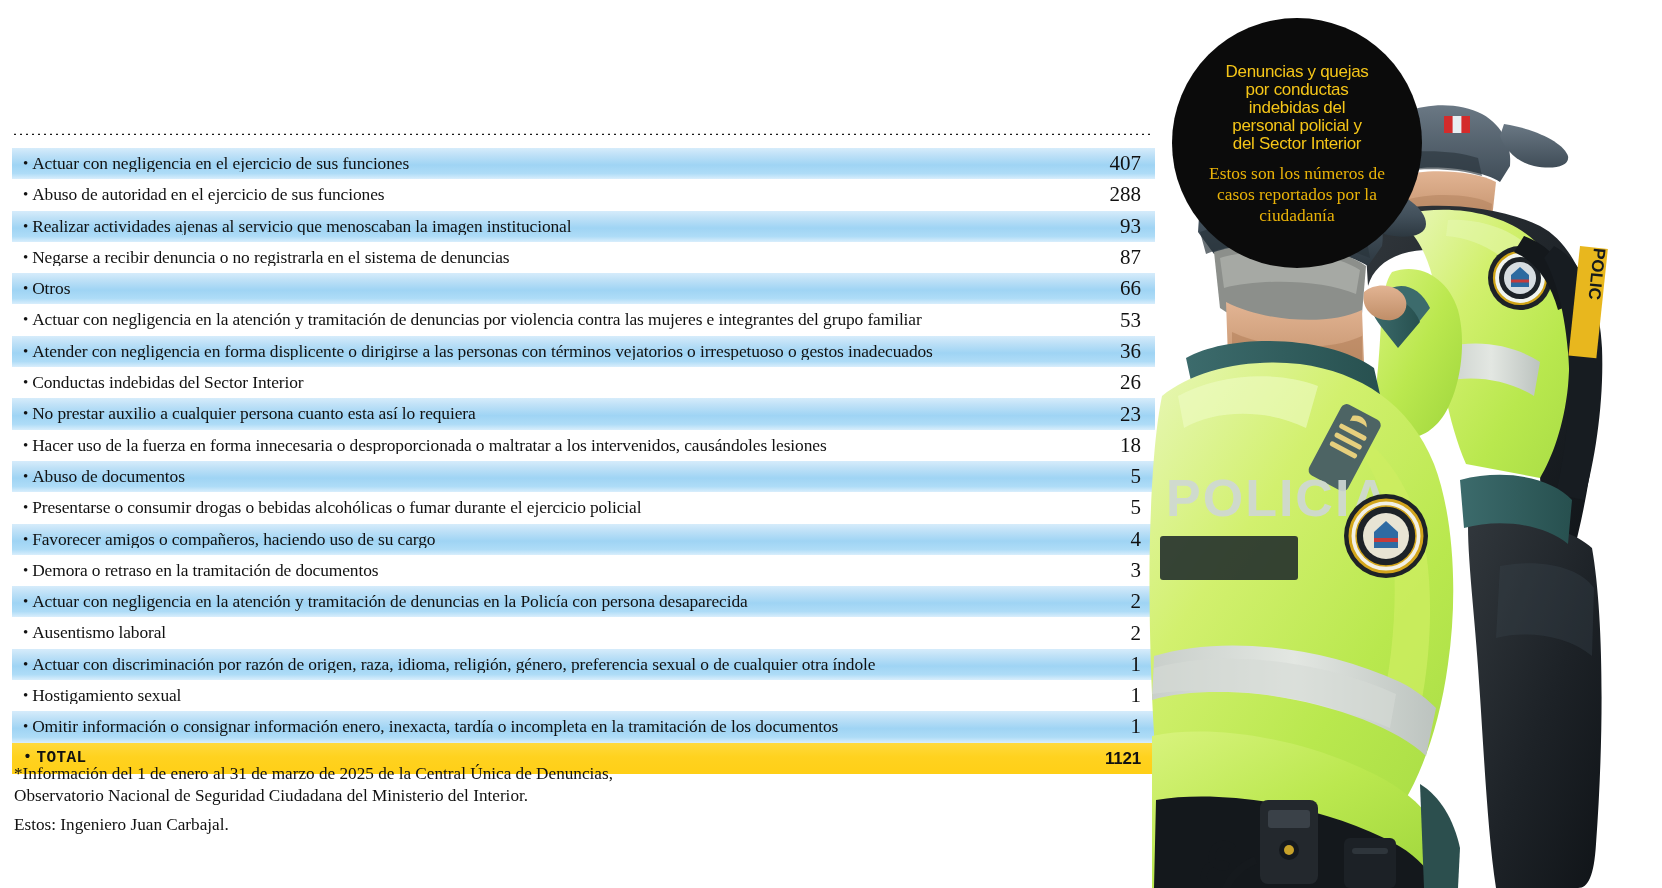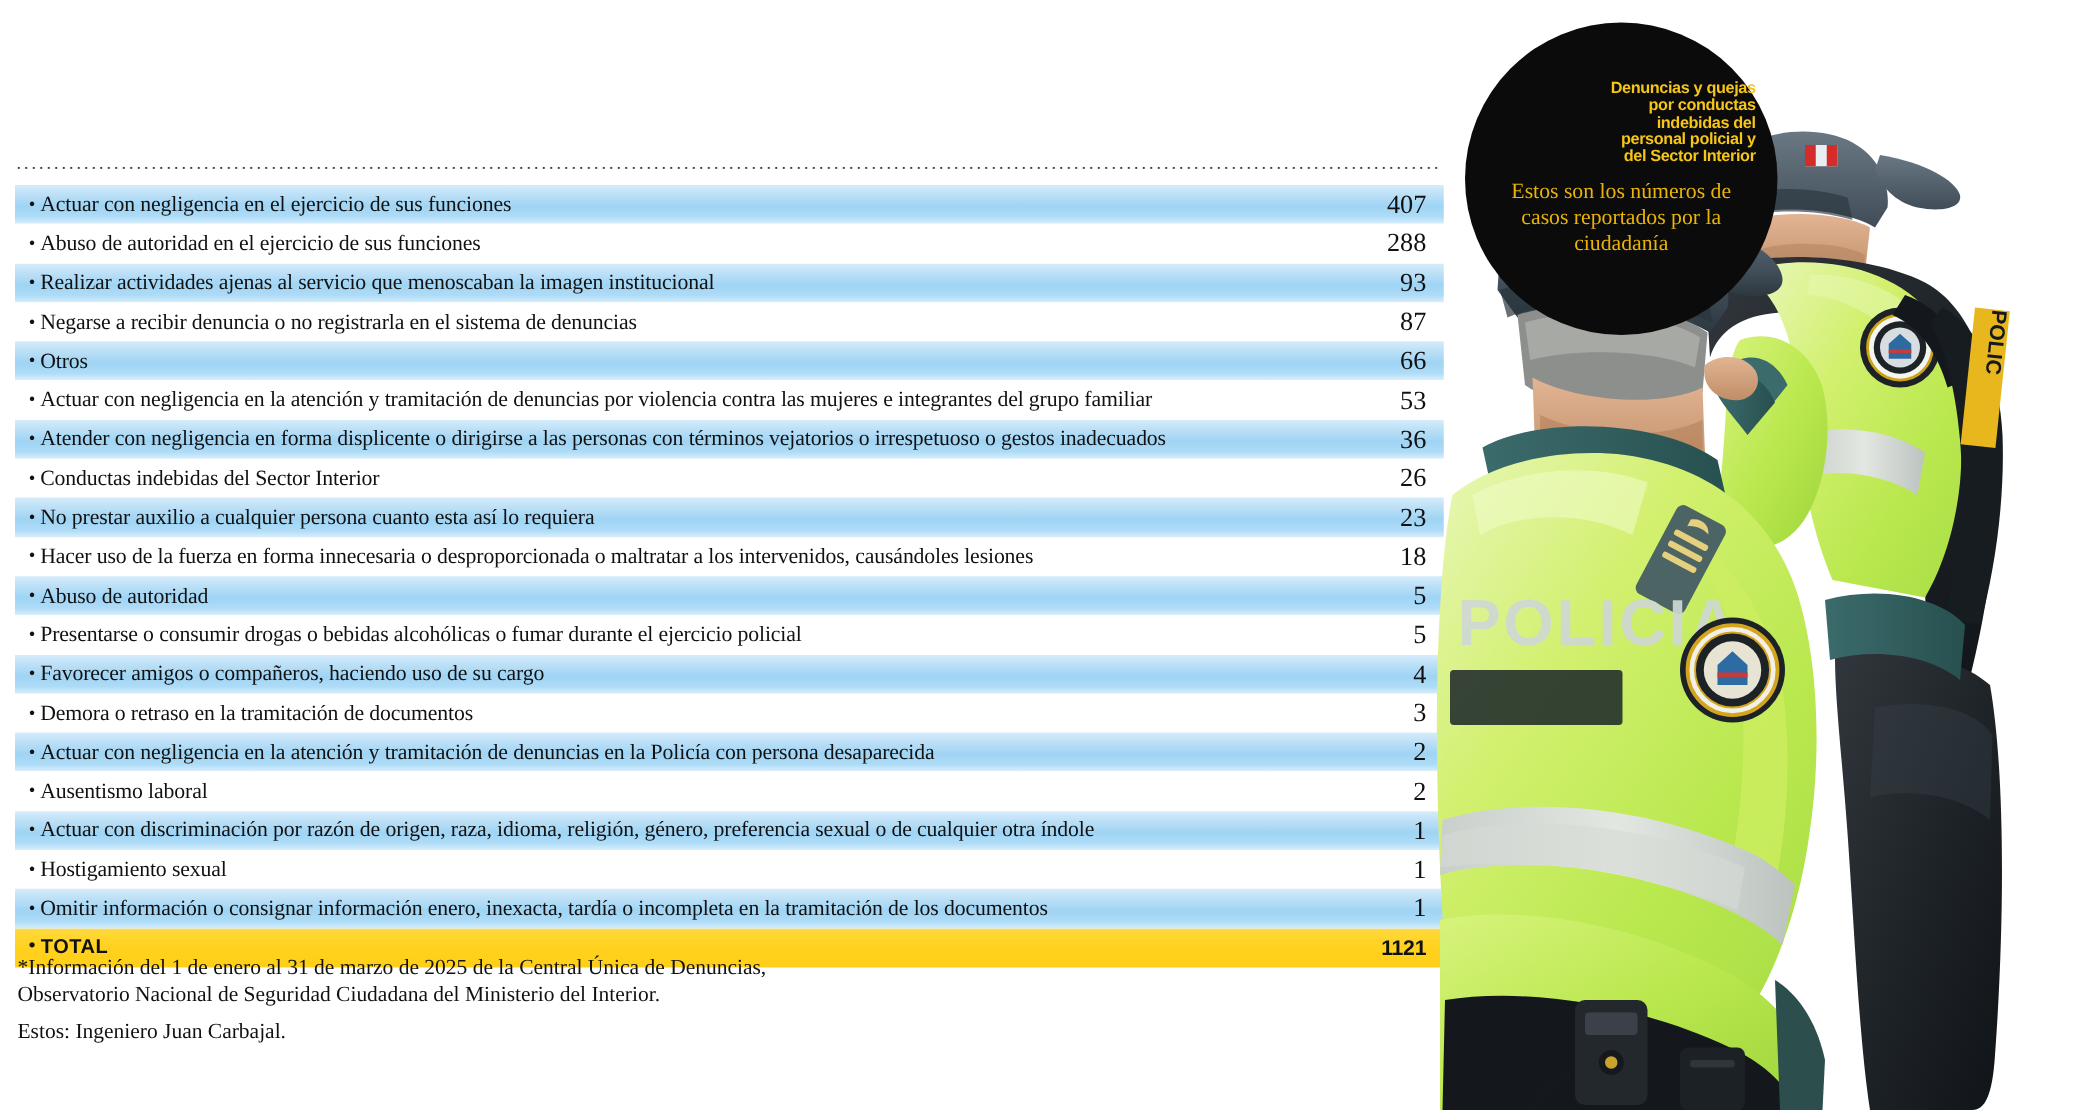--- a/index.html
+++ b/index.html
@@ -54,21 +54,21 @@
   .cell-value{
     flex:0 0 96px;
     text-align:right;
     padding-right:14px;
     font-size:21px;
     line-height:1;
     color:#111111;
   }
   .row.total .cell-label{
     font-weight:bold;font-size:16px;letter-spacing:0.4px;
-    font-family:Liberation Sans, sans-serif;
+    font-family:Liberation Mono, monospace;
   }
   .row.total .cell-value{
     font-weight:bold;font-size:17px;letter-spacing:-0.2px;
     font-family:"Liberation Sans","DejaVu Sans",sans-serif;
   }
 
   
   .footnote{
     position:absolute;left:14px;top:763px;width:780px;
     font-size:17.2px;line-height:1.28;color:#111;
@@ -81,24 +81,24 @@
     position:absolute;left:1172px;top:18px;width:250px;height:250px;
     border-radius:50%;
     background:#0b0b0b;
     z-index:6;
     display:flex;flex-direction:column;align-items:center;justify-content:flex-start;
     padding-top:45px;box-sizing:border-box;
   }
   .badge-title{
     color:#f5c518;
     font-family:"Liberation Sans","DejaVu Sans",sans-serif;
-    font-weight:bold;
-    font-size:13px;
+    font-weight:normal;
+    font-size:17px;
     line-height:1.06;
-    text-align:right;
+    text-align:center;
     width:215px;
     letter-spacing:-0.3px;
   }
   .badge-sub{
     color:#eab308;
     font-family:"Liberation Serif","DejaVu Serif",serif;
     font-size:17.4px;
     line-height:1.21;
     text-align:center;
     width:210px;
@@ -356,21 +356,21 @@
       </div>
       <div class="row band">
         <div class="cell-label"><span class="bullet">•</span><span>No prestar auxilio a cualquier persona cuanto esta así lo requiera</span></div>
         <div class="cell-value">23</div>
       </div>
       <div class="row plain">
         <div class="cell-label"><span class="bullet">•</span><span>Hacer uso de la fuerza en forma innecesaria o desproporcionada o maltratar a los intervenidos, causándoles lesiones</span></div>
         <div class="cell-value">18</div>
       </div>
       <div class="row band">
-        <div class="cell-label"><span class="bullet">•</span><span>Abuso de autoridad</span></div>
+        <div class="cell-label"><span class="bullet">•</span><span>Abuso de documentos</span></div>
         <div class="cell-value">5</div>
       </div>
       <div class="row plain">
         <div class="cell-label"><span class="bullet">•</span><span>Presentarse o consumir drogas o bebidas alcohólicas o fumar durante el ejercicio policial</span></div>
         <div class="cell-value">5</div>
       </div>
       <div class="row band">
         <div class="cell-label"><span class="bullet">•</span><span>Favorecer amigos o compañeros, haciendo uso de su cargo</span></div>
         <div class="cell-value">4</div>
       </div>

